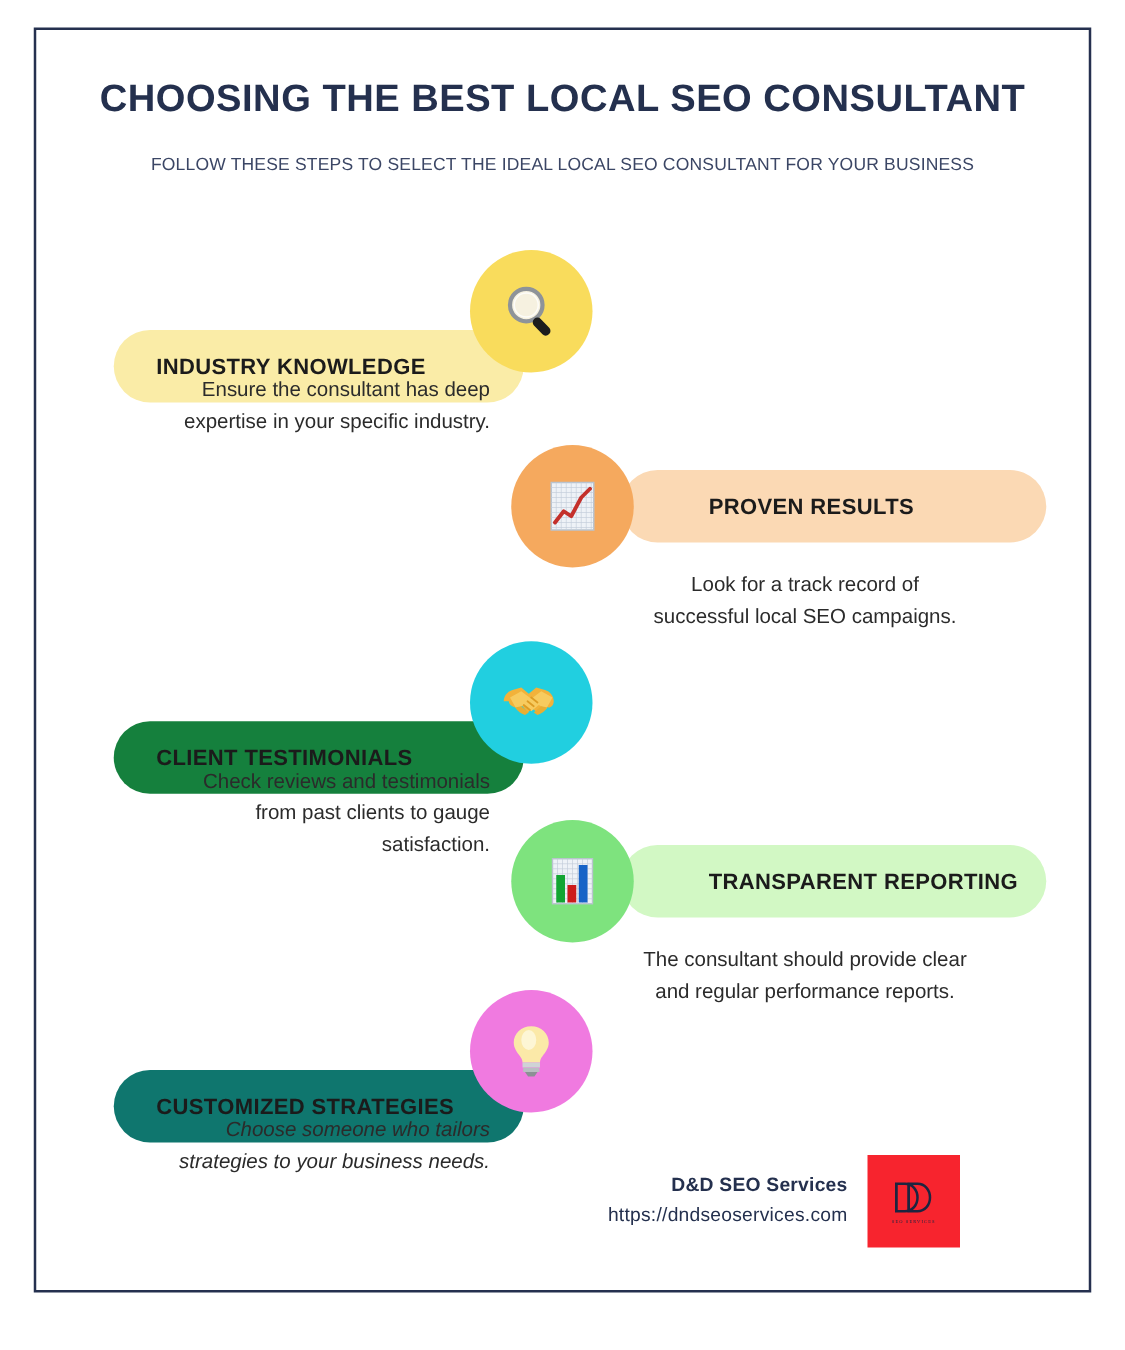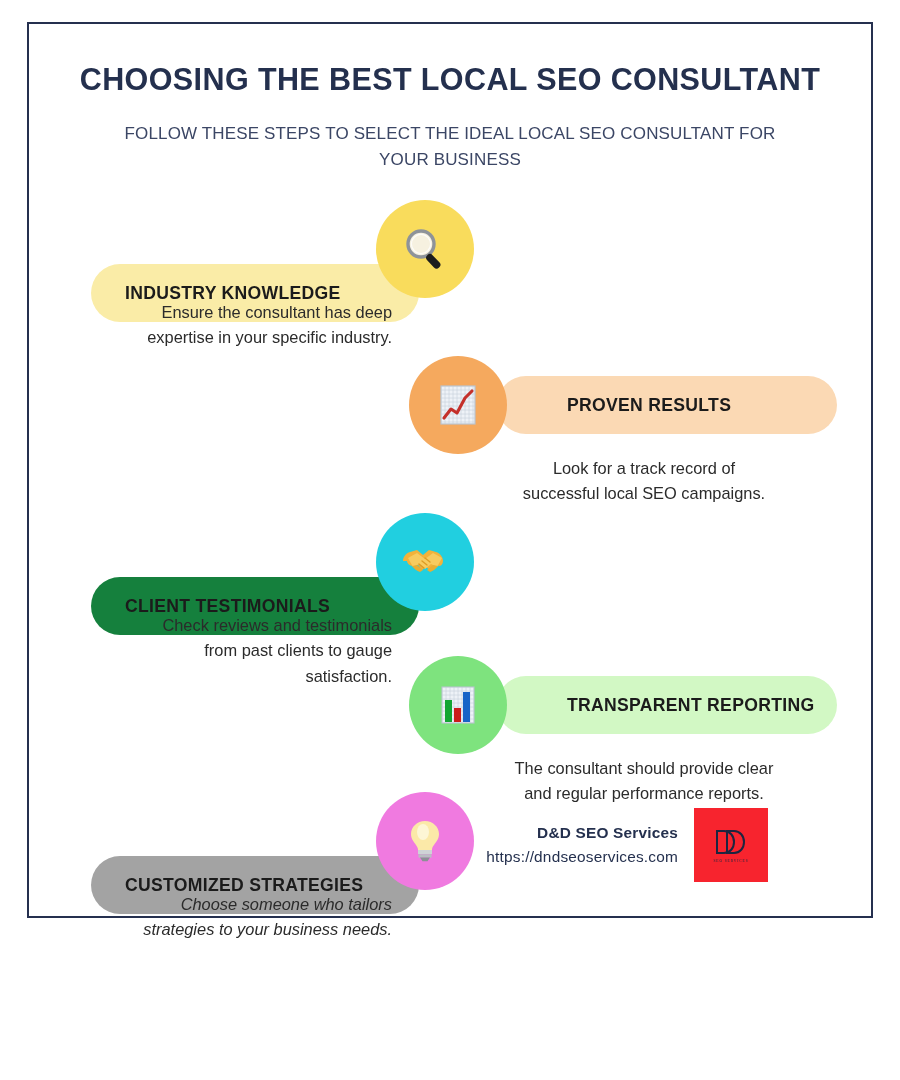--- a/index.html
+++ b/index.html
@@ -10,34 +10,34 @@
   }
   #page {
     position:relative;
     width:900px; height:1080px;
     background:#ffffff;
     overflow:hidden;
   }
   .frame {
     position:absolute;
     left:27px; top:22px;
-    width:846px; height:896px;
+    width:846px; height:1012px;
     border:2px solid #25304f;
     background:#ffffff;
   }
 
   
   .header { position:absolute; left:0; top:38px; width:100%; text-align:center; }
   .title {
     font-size:30.5px; font-weight:bold; color:#24304e;
     letter-spacing:0.4px; line-height:1.15;
   }
   .subtitle {
     margin:24px auto 0; width:680px;
-    font-size:17px; color:#3b4665; line-height:1.55;
+    font-size:14px; color:#3b4665; line-height:1.55;
     letter-spacing:0.15px;
   }
 
   
   .steps { position:absolute; left:0; top:180px; width:100%; height:760px; }
   .step { position:absolute; width:100%; height:0; }
 
   .pill {
     position:absolute; height:58px; border-radius:29px;
     display:flex; align-items:center;
@@ -169,21 +169,21 @@
               <rect x="11" y="19" width="7" height="22" fill="#12a532"></rect>
               <rect x="20" y="27" width="7" height="14" fill="#cc1b1b"></rect>
               <rect x="29" y="11" width="7" height="30" fill="#1763c7"></rect>
             </svg>
           </span>
         </div>
         <div class="desc" style="top:552px;">The consultant should provide clear and regular performance reports.</div>
       </div>
 
       <div class="step side-left" style="top:0px;">
-        <div class="pill" style="top:608px;background:#a3a3a3;">
+        <div class="pill" style="top:608px;background:#0f766e;">
           <span class="pill-label">CUSTOMIZED STRATEGIES</span>
         </div>
         <div class="circle" style="top:588px;background:#f07ae0;">
           <span>
             <svg class="icon-svg" width="48" height="48" viewBox="0 0 48 48">
               <path d="M24 4c-8 0-14 6-14 13 0 5 3 8 5 11 1.5 2 2 3.5 2 5h14c0-1.5 .5-3.5 2-5 2-3 5-6 5-11 0-7-6-13-14-13z" fill="#fbe9a8"></path>
               <ellipse cx="22" cy="15" rx="6" ry="8" fill="#fdf8dd" opacity="0.85"></ellipse>
               <rect x="17" y="33" width="14" height="4" fill="#cfd3d6"></rect>
               <rect x="17.5" y="37.2" width="13" height="3.4" fill="#b9bec2"></rect>
               <path d="M19 40.6h10l-2.5 3.6h-5z" fill="#8b9095"></path>

